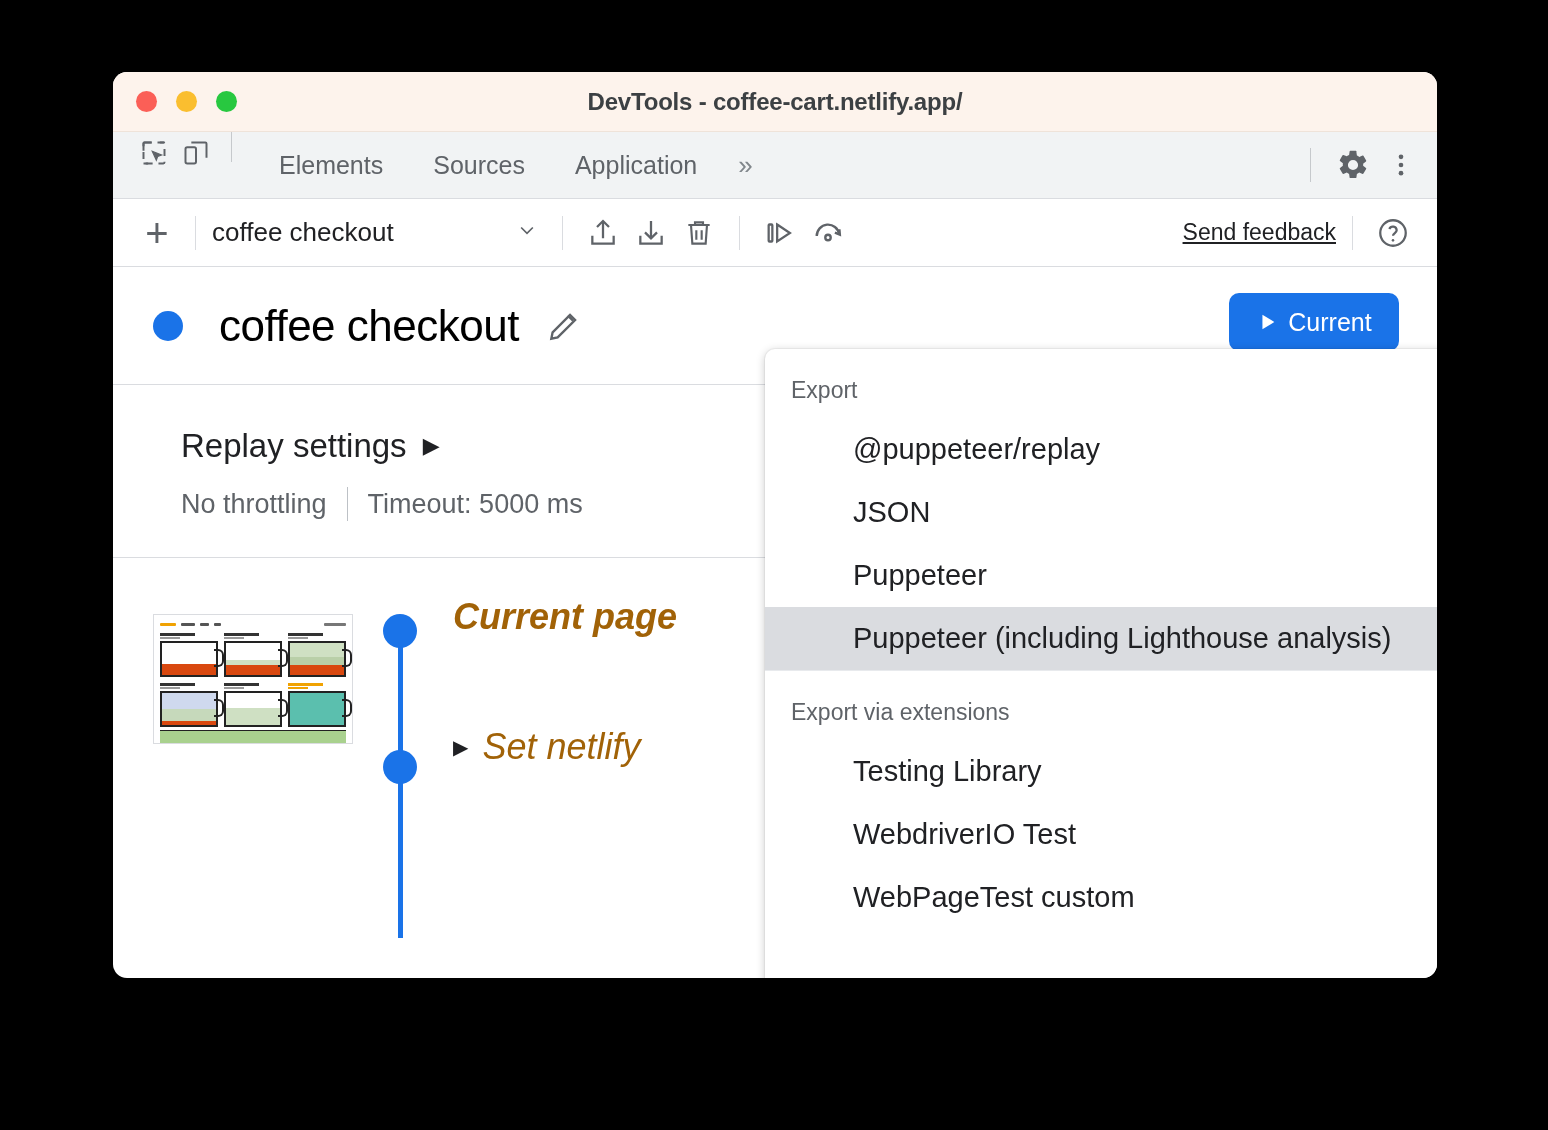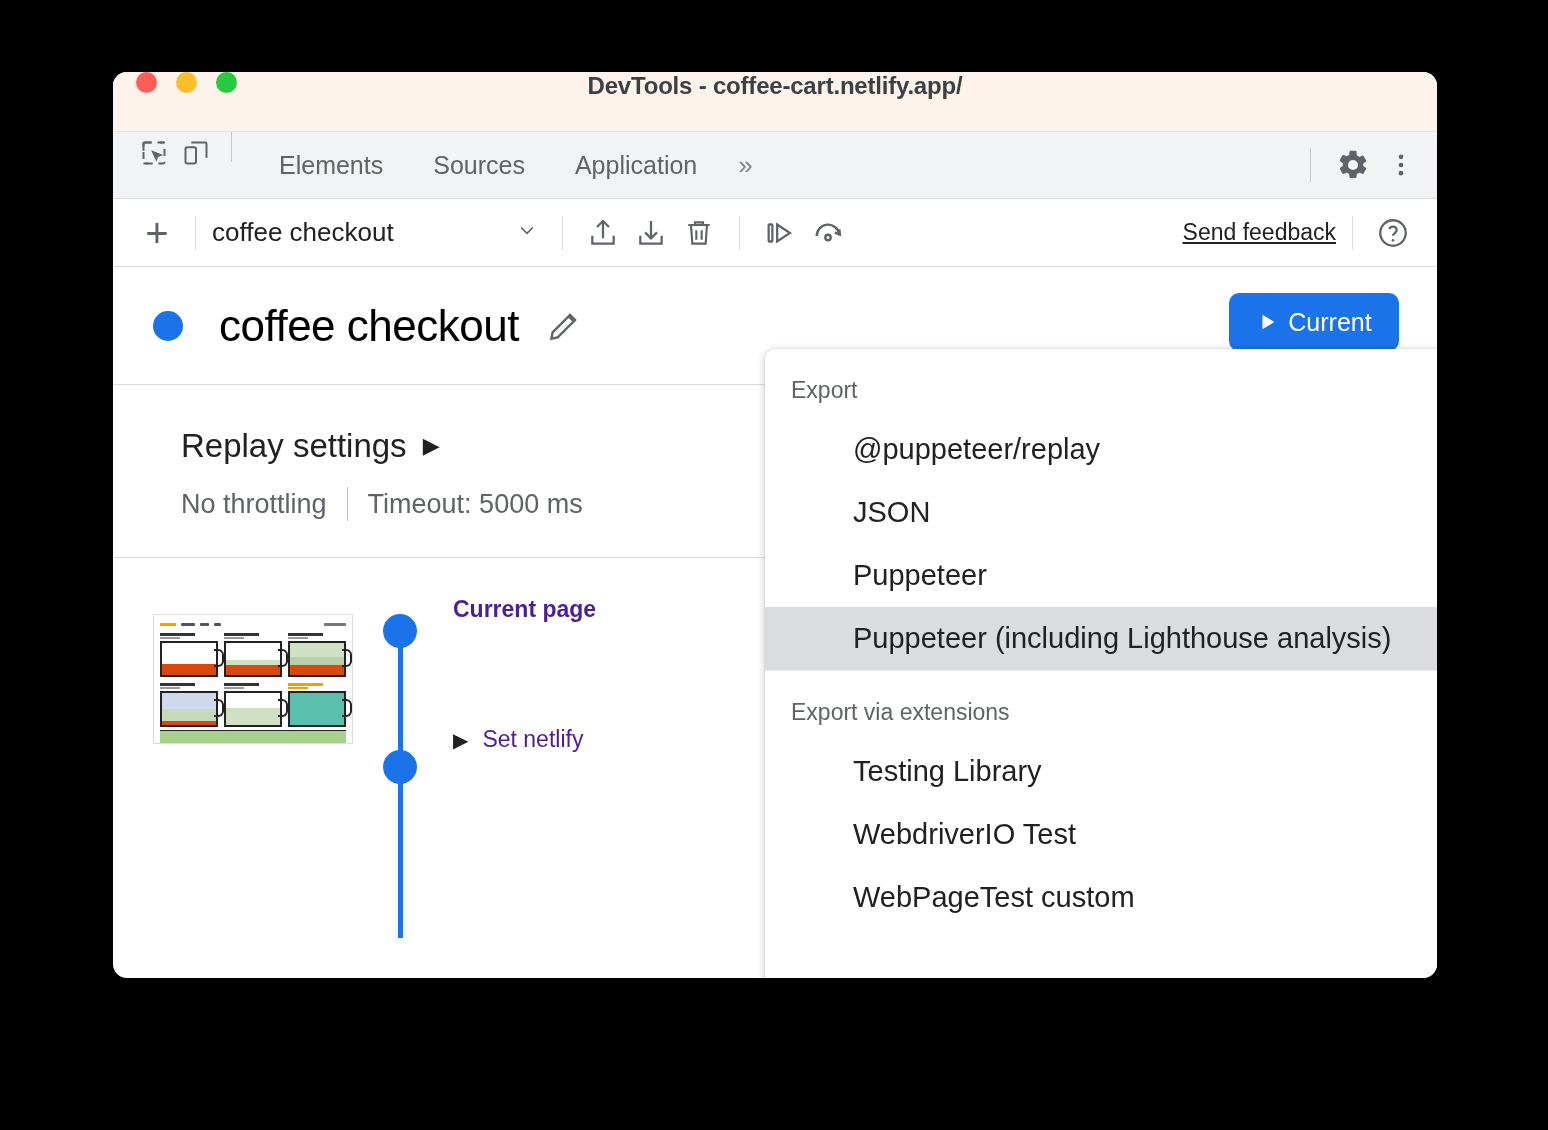--- a/index.html
+++ b/index.html
@@ -19,21 +19,21 @@
     background: #fff;
     border-radius: 14px;
     overflow: hidden;
   }
 
   
   .titlebar {
     position: relative;
     height: 60px;
     background: #fdf3ec;
-    display: flex; 
+    display: flex; align-items: center;
     border-bottom: 1px solid #efe3d9;
   }
   .traffic { display: flex; gap: 19px; margin-left: 23px; }
   .dot { width: 21px; height: 21px; border-radius: 50%; }
   .dot.red { background: #fb5f57; }
   .dot.yellow { background: #fabe2f; }
   .dot.green { background: #28c840; }
   .win-title {
     position: absolute; left: 0; right: 0; text-align: center;
     font-size: 24px; font-weight: bold; color: #3c4043;
@@ -152,21 +152,21 @@
   .thumb {
     position: absolute; left: 40px; top: 56px;
     width: 200px; height: 130px;
     border: 1px solid #dadce0; background: #fff;
     overflow: hidden;
   }
   .timeline { position: absolute; left: 270px; top: 40px; width: 34px; bottom: -40px; }
   .tl-line { position:absolute; left: 15px; top: 30px; width: 5px; bottom: -20px; background:#1a73e8; }
   .tl-dot { position:absolute; left: 0; width: 34px; height: 34px; border-radius:50%; background:#1a73e8; }
   .step-row { position:absolute; left: 340px; display:flex; align-items:center; gap: 14px; }
-  .step-title { font-size: 23px; font-weight: bold; color: #4c1d95; white-space: nowrap;}
+  .step-title { font-size: 36px; font-weight: bold; color: #a16207; white-space: nowrap; font-style: italic;}
   .step-title.reg { font-weight: normal; }
   .step-tri { color: #202124; font-size: 20px; }
   .step-kebab { position:absolute; right: 58px; color: #5f6368; display:flex; flex-direction:column; gap:5px; }
   .step-kebab i { width:6px; height:6px; border-radius:50%; background:#5f6368; display:block; }
 
   
   .menu {
     position: absolute;
     left: 652px; top: 277px;
     width: 720px; height: 690px;

